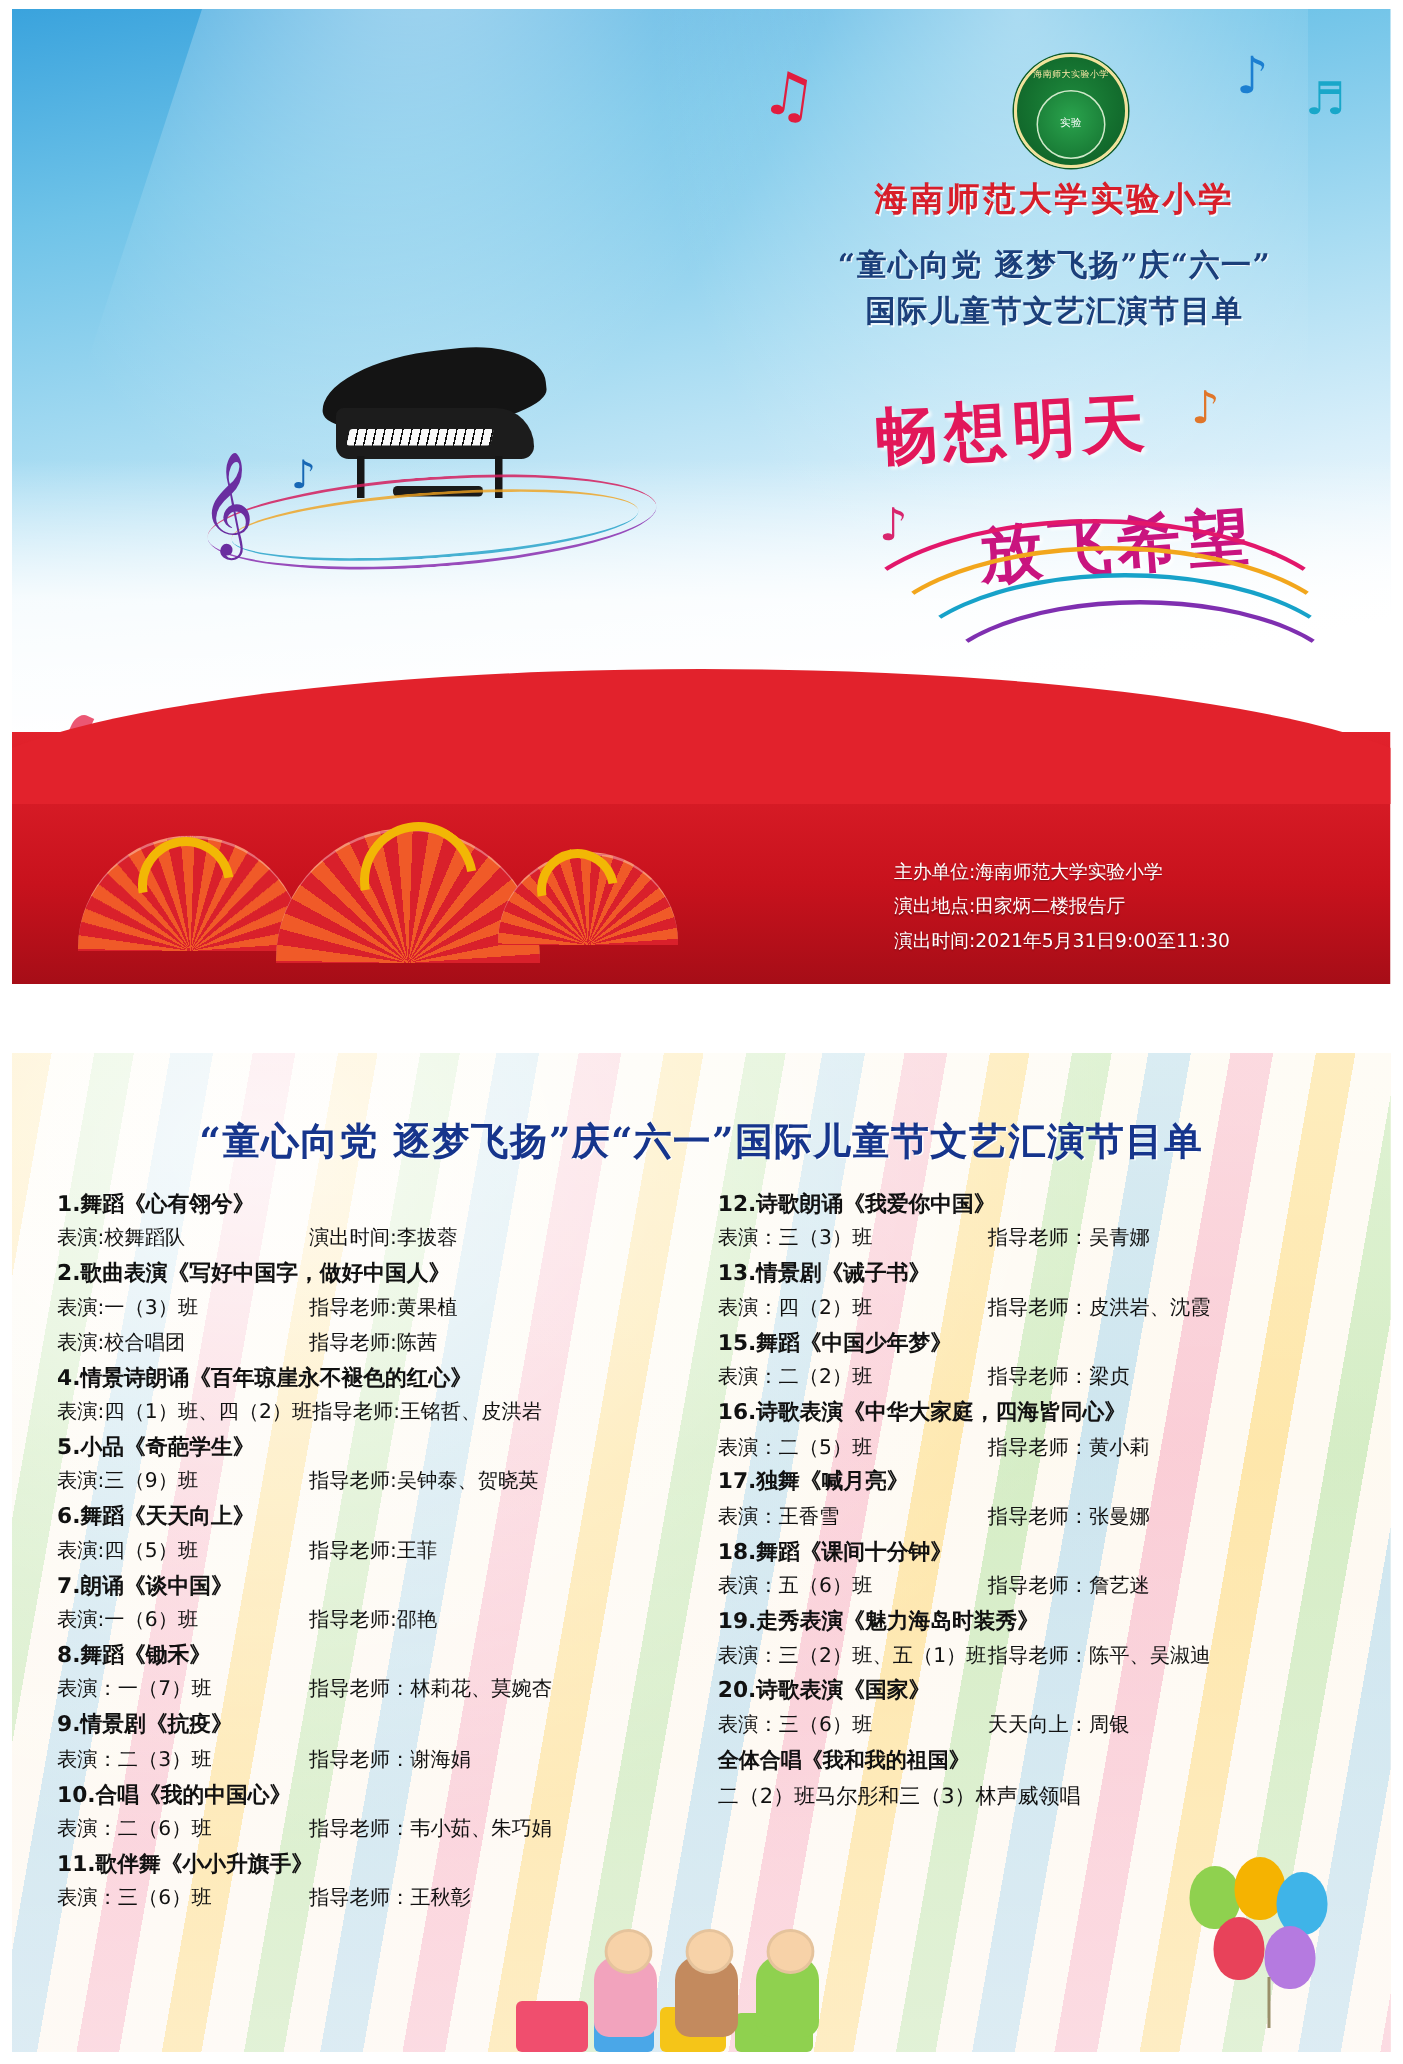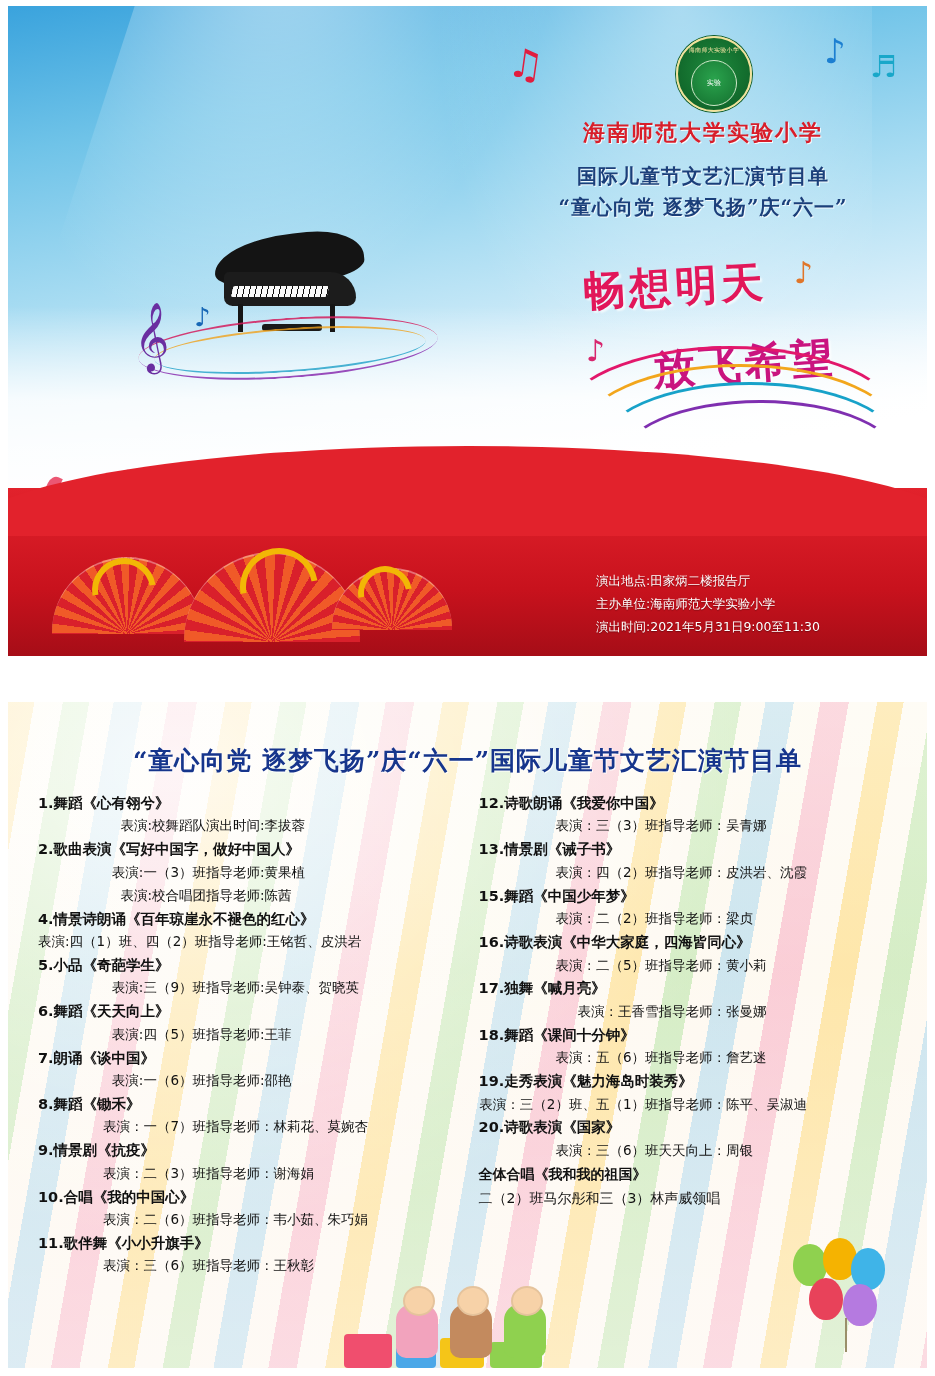--- a/index.html
+++ b/index.html
@@ -398,21 +398,21 @@
     font-weight: bold;
     line-height: 1.62;
     white-space: nowrap;
   }
   .item .line2 {
     display: flex;
     font-size: 13.5px;
     line-height: 1.62;
     white-space: nowrap;
   }
-  .item .perf { min-width: 168px; text-align: right; }
+  .item .perf { min-width: 168px; }
   .item .teacher { }
   .col.right .item .perf { min-width: 180px; }
   .finale {
     font-family: "DejaVu Sans", sans-serif;
     font-size: 14px;
     line-height: 1.7;
     color: #111;
     white-space: nowrap;
   }
   .finale .f1 { font-weight: bold; }
@@ -483,22 +483,22 @@
   <div class="note n5">♪</div>
   <div class="note n6">♪</div>
 
   <div class="crest">
     <span>海南师大实验小学</span>
     <div class="crest-inner">实验</div>
   </div>
 
   <div class="school-name">海南师范大学实验小学</div>
   <div class="poster-subtitle">
+    <div>“童心向党  逐梦飞扬”庆“六一”</div>
     <div>国际儿童节文艺汇演节目单</div>
-    <div>“童心向党  逐梦飞扬”庆“六一”</div>
   </div>
 
   <div class="slogan1">畅想明天</div>
   <div class="slogan2">放飞希望</div>
 
   <div class="piano">
     <div class="lid"></div>
     <div class="body"></div>
     <div class="keys"></div>
     <div class="leg1"></div>
@@ -551,22 +551,22 @@
 
   <div class="redband">
     <div class="fan f1"></div>
     <div class="fan f2"></div>
     <div class="fan f3"></div>
     <div class="swirl s1"></div>
     <div class="swirl s2"></div>
     <div class="swirl s3"></div>
 
     <div class="info-box">
+      <div>主办单位:海南师范大学实验小学</div>
       <div>演出地点:田家炳二楼报告厅</div>
-      <div>主办单位:海南师范大学实验小学</div>
       <div>演出时间:2021年5月31日9:00至11:30</div>
     </div>
   </div>
 </div>
 
 <div class="program">
   <div class="veil"></div>
 
   <div class="program-title">“童心向党  逐梦飞扬”庆“六一”国际儿童节文艺汇演节目单</div>
 

